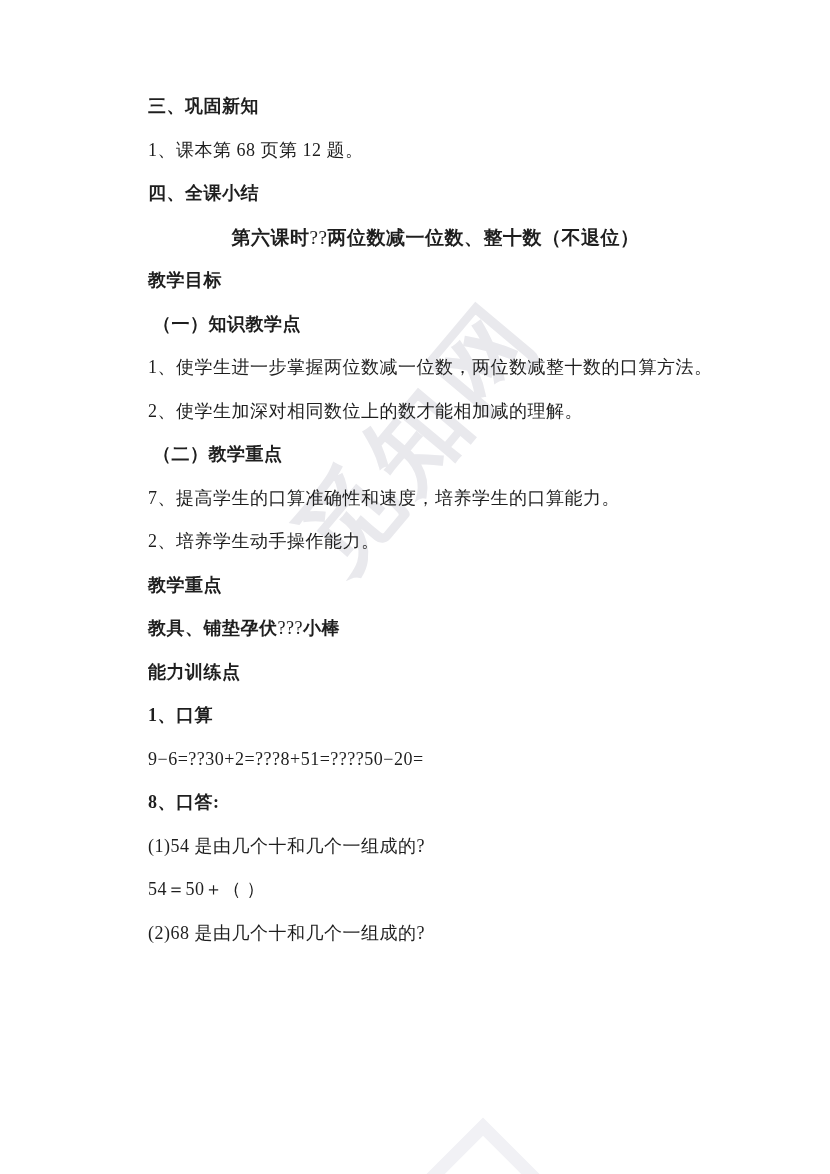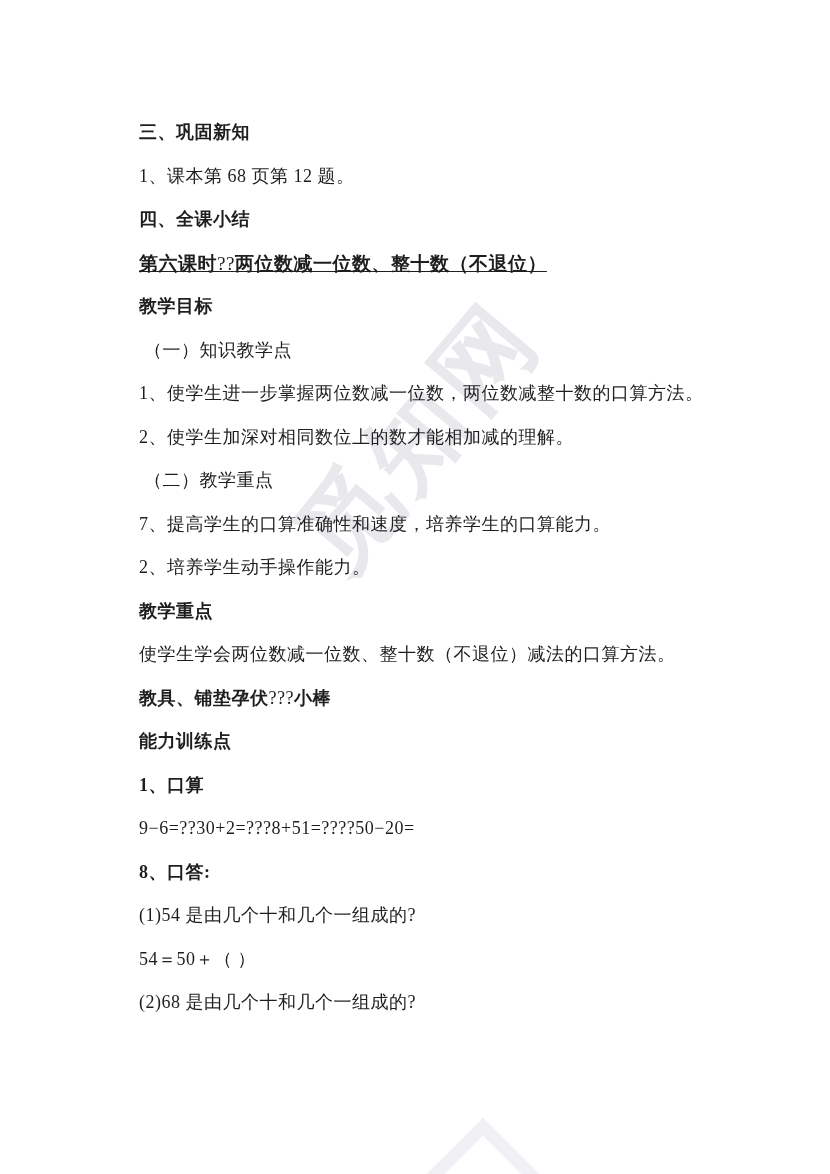--- a/index.html
+++ b/index.html
@@ -12,45 +12,44 @@
     width: 830px;
     height: 1174px;
     margin: 0 auto;
     background: #ffffff;
     overflow: hidden;
     font-family: "Liberation Serif", "DejaVu Serif", serif;
     color: #1e1e1e;
   }
   .content {
     position: absolute;
-    left: 139px;
+    left: 148px;
     top: 0;
     width: 575px;
     padding-top: 94px;
-    margin-top: 26px;
   }
   .content p {
     margin: 0 0 18.5px 0;
     font-size: 18px;
     line-height: 25px;
     letter-spacing: 0.5px;
     white-space: nowrap;
   }
   .content p.h {
     font-weight: bold;
   }
   .content p.h-indent {
-    font-weight: normal;
+    font-weight: bold;
     padding-left: 5px;
   }
   .content p.title {
     font-weight: bold;
     font-size: 19px;
+    text-align: center;
     white-space: nowrap;
-    text-decoration: underline;
   }
   .seg-bold { font-weight: bold; }
   .seg-regular { font-weight: normal; }
   
   .wm-center {
     position: absolute;
     left: 420px;
     top: 437px;
     transform: translate(-50%, -50%) rotate(-50deg);
     font-weight: bold;
@@ -102,21 +101,20 @@
       <span class="seg-bold">第六课时</span><span class="seg-regular">??</span><span class="seg-bold">两位数减一位数、整十数（不退位）</span>
     </p>
     <p class="h">教学目标</p>
     <p class="h-indent">（一）知识教学点</p>
     <p>1、使学生进一步掌握两位数减一位数，两位数减整十数的口算方法。</p>
     <p>2、使学生加深对相同数位上的数才能相加减的理解。</p>
     <p class="h-indent">（二）教学重点</p>
     <p>7、提高学生的口算准确性和速度，培养学生的口算能力。</p>
     <p>2、培养学生动手操作能力。</p>
     <p class="h">教学重点</p>
-    <p>使学生学会两位数减一位数、整十数（不退位）减法的口算方法。</p>
     <p>
       <span class="seg-bold">教具、铺垫孕伏</span><span class="seg-regular">???</span><span class="seg-bold">小棒</span>
     </p>
     <p class="h">能力训练点</p>
     <p class="h">1、口算</p>
     <p>9−6=??30+2=???8+51=????50−20=</p>
     <p class="h">8、口答:</p>
     <p>(1)54 是由几个十和几个一组成的?</p>
     <p>54＝50＋（ ）</p>
     <p>(2)68 是由几个十和几个一组成的?</p>

